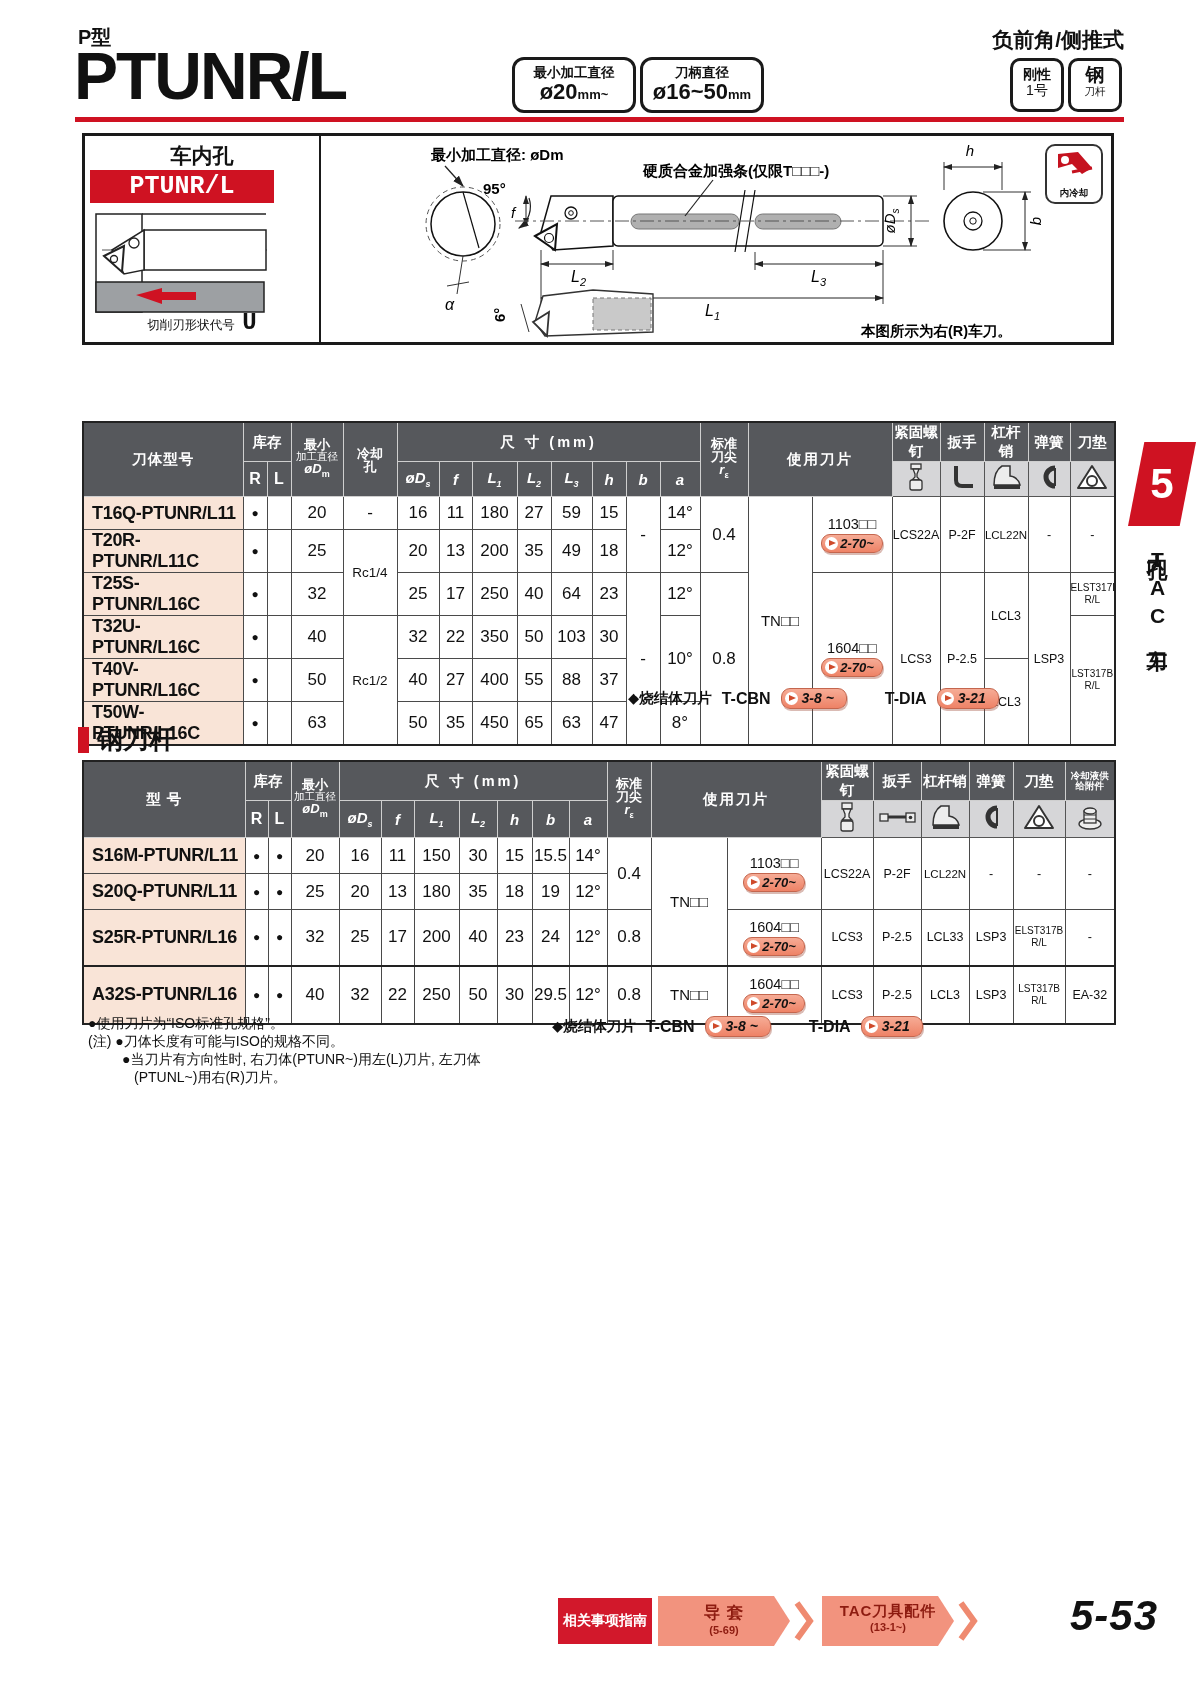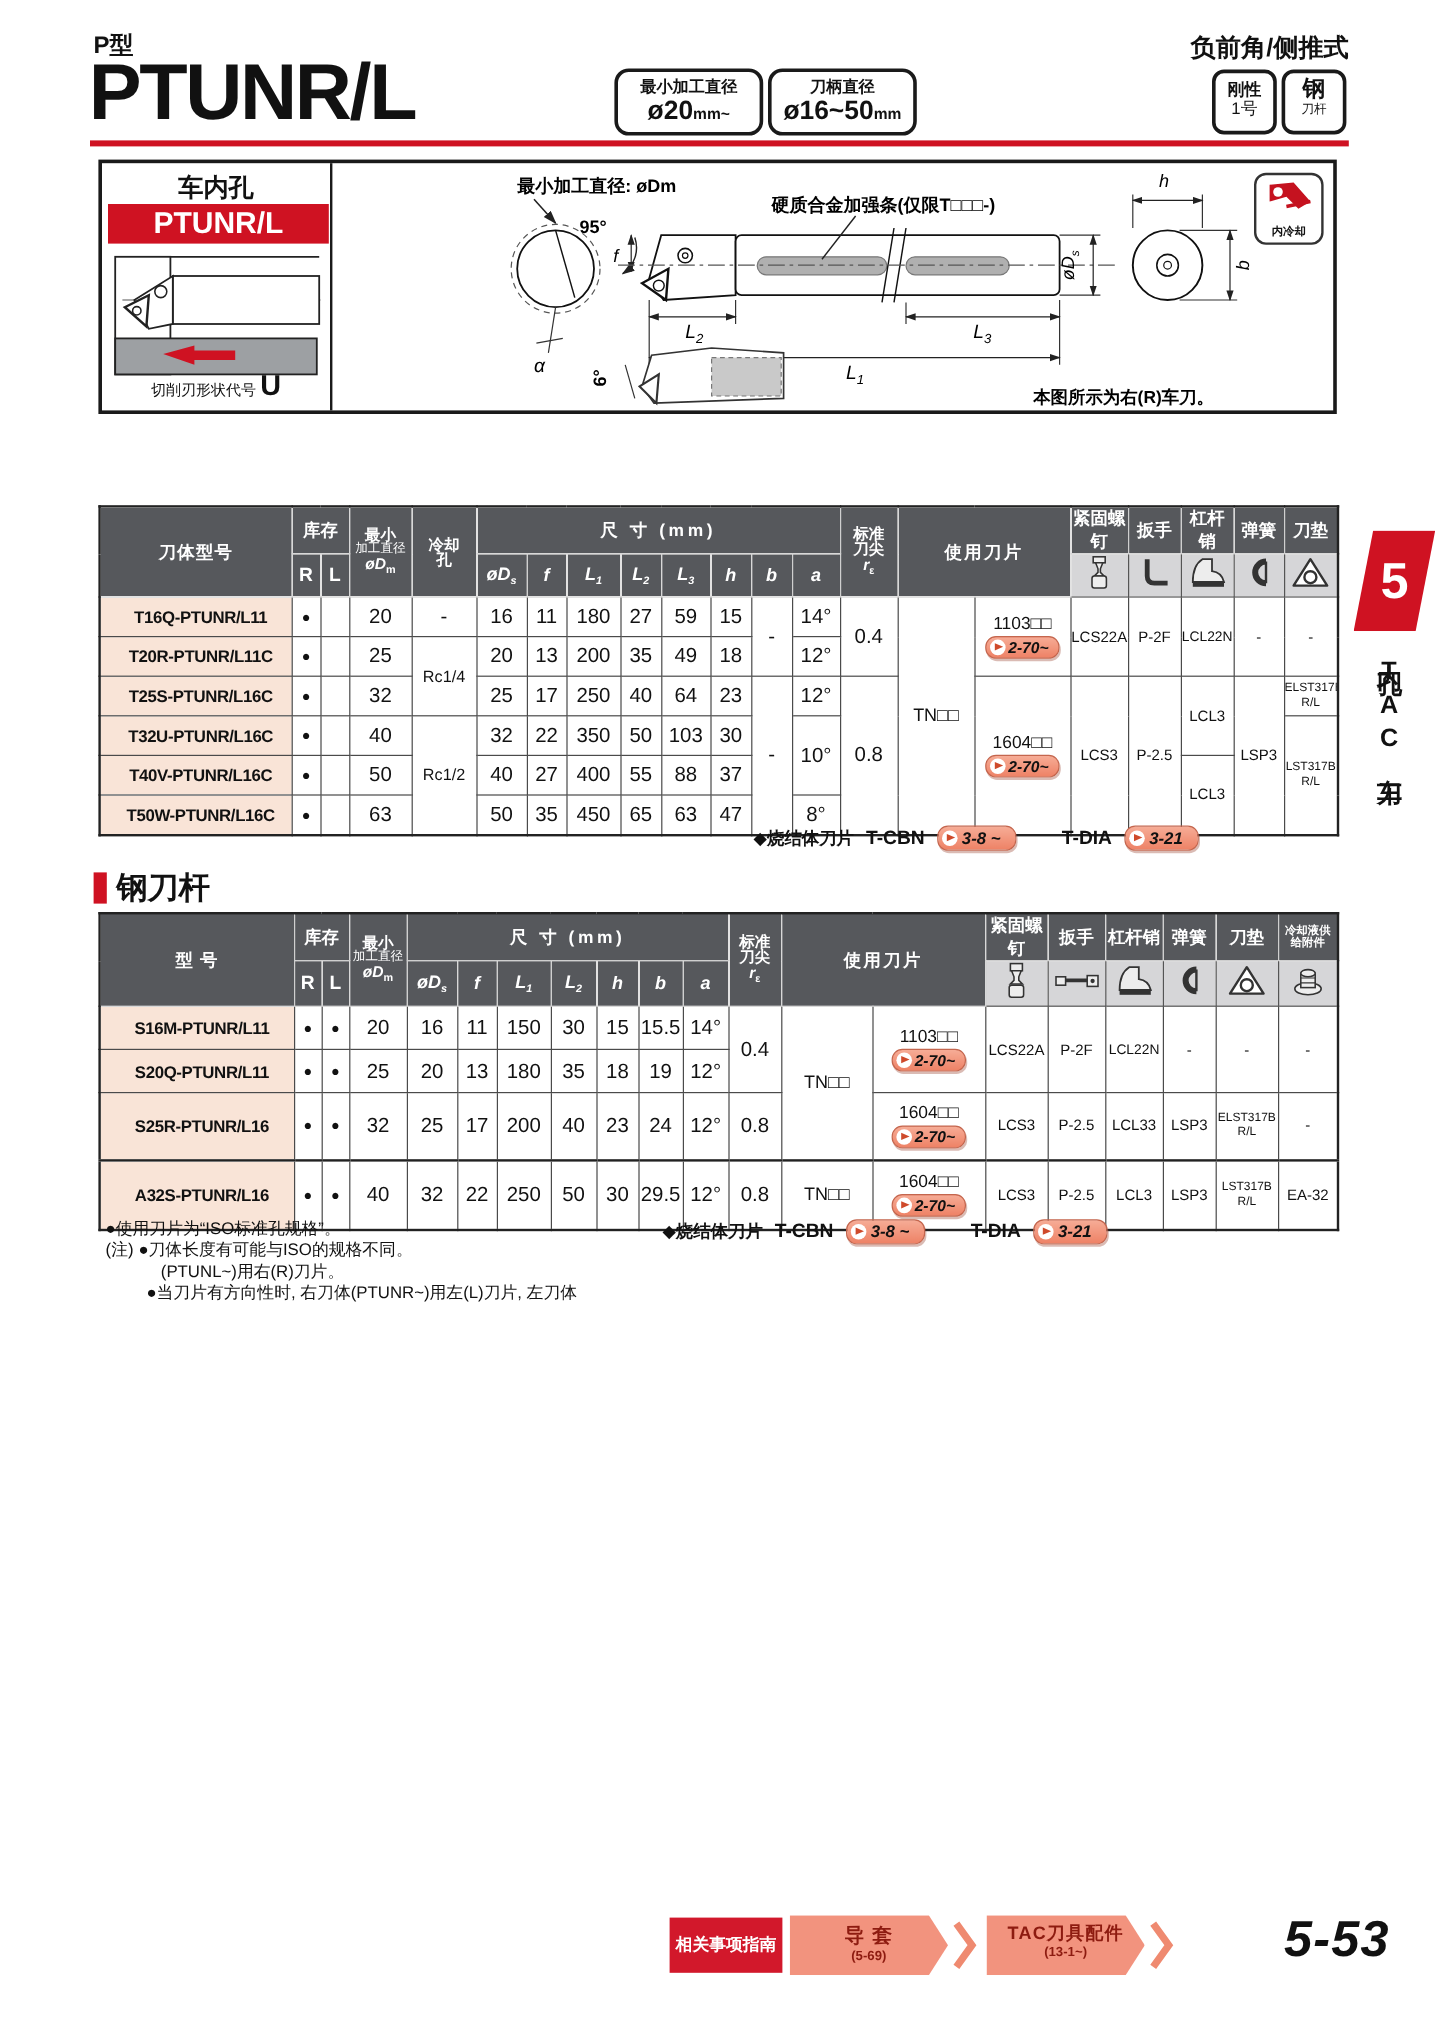--- a/index.html
+++ b/index.html
@@ -15,39 +15,39 @@
   .hbadge .u{font-size:13px;font-weight:bold;}
   .toprt{left:900px;top:26px;width:224px;text-align:right;font-size:21px;font-weight:bold;}
   .chip{border:3px solid #1a1a1a;border-radius:10px;width:48px;height:48px;text-align:center;background:#fff;}
   .chip .c1{font-size:14px;font-weight:bold;margin-top:5px;line-height:16px;}
   .chip .c2{font-size:14px;font-weight:normal;line-height:16px;}
   .chip .big{font-size:19px;margin-top:3px;line-height:21px;}
   .chip .sm{font-size:10.5px;line-height:12px;}
   .redrule{left:75px;top:117px;width:1049px;height:5px;background:#cf1222;}
   
   .diag{left:82px;top:133px;width:1032px;height:212px;border:3px solid #1a1a1a;box-sizing:border-box;background:#fff;}
-  .dpanel{position:absolute;left:0;top:0;width:192px;height:100%;border-right:2px solid #1a1a1a;box-sizing:border-box;}
+  .dpanel{position:absolute;left:0;top:0;width:236px;height:100%;border-right:2px solid #1a1a1a;box-sizing:border-box;font-family:Liberation Mono, monospace;}
   .dp-title{position:absolute;left:0;top:6px;width:100%;text-align:center;font-size:21px;font-weight:bold;}
   .dp-banner{position:absolute;left:5px;top:34px;width:184px;height:33px;background:#cf1222;color:#fff;
              font-size:25px;font-weight:bold;text-align:center;line-height:33px;}
   .dp-edge{position:absolute;left:0;bottom:6px;width:100%;text-align:center;font-size:12.5px;}
   .dp-edge b{font-size:24px;}
   .coolbox{position:absolute;right:8px;top:8px;width:54px;height:56px;border:2.5px solid #333;border-radius:10px;
            background:#fff;text-align:center;}
   .coolbox .lbl{position:absolute;bottom:2px;width:100%;font-size:9.5px;font-weight:bold;}
   
   .sect{display:flex;align-items:center;gap:8px;font-size:26px;font-weight:bold;}
   .sect .sq{width:11px;height:26px;background:#cf1222;display:inline-block;}
   
   table.t{border-collapse:collapse;table-layout:fixed;width:1032px;background:#fff;}
   table.t{border:2.5px solid #222;}
   .t th{background:#56585c;color:#fff;border:1px solid #cfcfcf;font-weight:bold;padding:0;overflow:hidden;}
   .t th.icon{background:#d6d6d8;border:1px solid #555;}
   .t td{border:1px solid #4a4a4a;text-align:center;font-size:17px;padding:0;overflow:hidden;}
-  td.model{background:#f9e4d7;text-align:center;padding-left:8px;font-weight:bold;font-size:14px;letter-spacing:-0.3px;}
+  td.model{background:#f9e4d7;text-align:left;padding-left:8px;font-weight:bold;font-size:18px;letter-spacing:-0.3px;}
   td.dot{font-size:12px;}
   td.ins{font-size:15px;}
   td.acc{font-size:12.5px;}
   td.tiny{font-size:10px;line-height:1.2;}
   .h1 th{font-size:14.5px;}
   .hm{font-size:15px;letter-spacing:1px;}
   .hsize{font-size:15px;letter-spacing:3px;}
   .hins{font-size:16px;letter-spacing:2px;margin-left:24px;}
   .hacc{font-size:12px;}
   .dim{font-style:italic;font-size:15px;}
@@ -659,22 +659,22 @@
     <span style="margin-left:28px;font-size:16px;">T-DIA</span>
     <span class="pgbadge"><span class="adot"></span><span>3-21</span></span>
   </div>
 
   <div class="abs notes" style="left:88px;top:1014px;width:470px;">
     <div>●使用刀片为“ISO标准孔规格”。</div>
     <div style="display:flex;gap:4px;">
       <span>(注)</span>
       <span>●刀体长度有可能与ISO的规格不同。</span>
     </div>
+    <div style="padding-left:34px;">●当刀片有方向性时, 右刀体(PTUNR~)用左(L)刀片, 左刀体</div>
     <div style="padding-left:46px;">(PTUNL~)用右(R)刀片。</div>
-    <div style="padding-left:34px;">●当刀片有方向性时, 右刀体(PTUNR~)用左(L)刀片, 左刀体</div>
   </div>
 
   <div class="abs tab5">
       <span>5</span>
     </div>
   <div class="abs vtext">内孔TAC车刀</div>
 
   <div class="abs gbox">
       <span>相关事项指南</span>
     </div>

